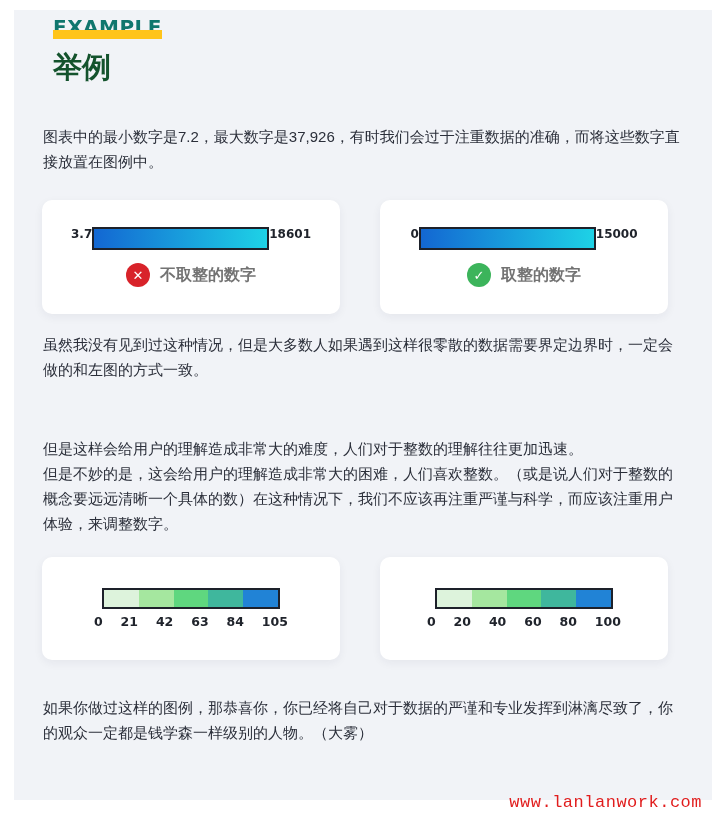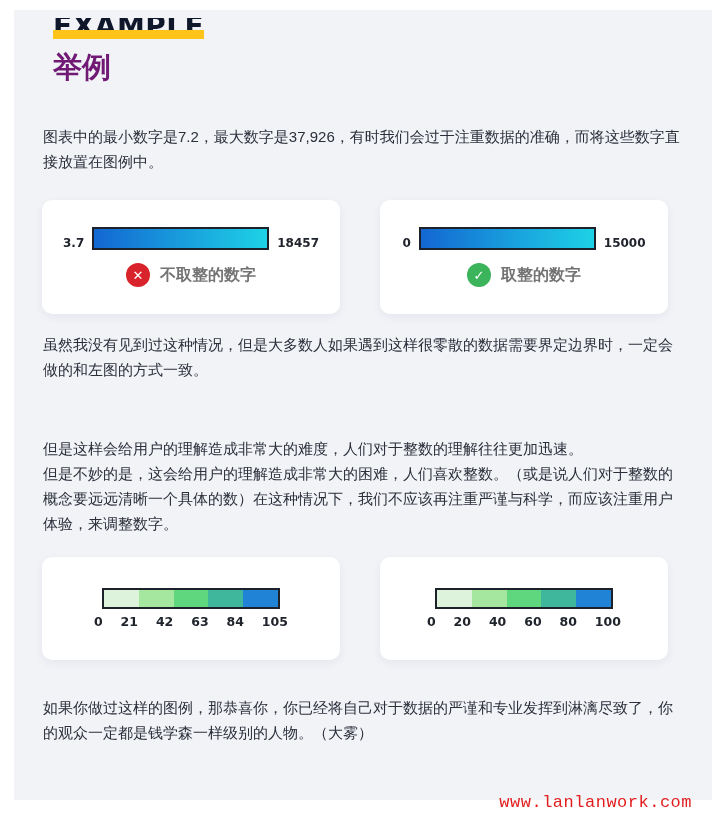--- a/index.html
+++ b/index.html
@@ -21,40 +21,40 @@
   
   .example-clip {
     position:relative;
     height:30px;
     overflow:hidden;
     width:max-content;
     margin-left:11px;
   }
   .example-text {
     display:block;
-    font-size:28px;
+    font-size:20px;
     line-height:34px;
     margin-top:-8px;
     font-weight:800;
     letter-spacing:0.5px;
-    color:#0f172a;
+    color:#0f766e;
     font-family:"DejaVu Sans","Liberation Sans",sans-serif;
   }
   .yellow-strike {
     position:absolute;
     left:-2px; top:12px;
     height:9px;
     width:calc(100% + 6px);
   }
   .zh-title {
     margin-left:11px;
     margin-top:2px;
     font-size:29px;
     font-weight:800;
-    color:#701a75;
+    color:#14532d;
     line-height:34px;
   }
   
   .para {
     width:642px;
     font-size:15px;
     line-height:25px;
     color:#2b2f3a;
     white-space:pre-line;
     margin-left:1px;
@@ -75,21 +75,21 @@
     display:flex;
     flex-direction:column;
     align-items:center;
     justify-content:center;
   }
   .row1 .card { width:298px; height:114px; gap:13px; }
   .row1 .card.right { width:288px; }
   .row2 .card { width:298px; height:103px; }
   .row2 .card.right { width:288px; }
   
-  .bar-row { display:flex; align-items:flex-end; gap:8px; }
+  .bar-row { display:flex; align-items:flex-start; }
   .minmax {
     font-size:12px;
     font-weight:700;
     color:#20242c;
     font-family:"DejaVu Sans","Liberation Sans",sans-serif;
   }
   .gradient-bar {
     width:177px; height:23px;
     border:2px solid #1d212a;
   }
@@ -118,21 +118,21 @@
     width:194px;
     margin-top:5px;
     font-size:12.5px;
     font-weight:700;
     color:#20242c;
     font-family:"DejaVu Sans","Liberation Sans",sans-serif;
   }
   
   .watermark {
     position:absolute;
-    right:20px; bottom:1px;
+    right:10px; bottom:1px;
     font-size:17px;
     color:#e11d1d;
     font-family:"Liberation Mono","DejaVu Sans Mono",monospace;
     letter-spacing:0.5px;
   }
 </style>
 </head>
 <body>
 
 <div class="panel">
@@ -144,21 +144,21 @@
   <h1 class="zh-title">举例</h1>
 
   <p class="para p1">图表中的最小数字是7.2，最大数字是37,926，有时我们会过于注重数据的准确，而将这些数字直接放置在图例中。</p>
 
   <div class="card-row row1">
 
     <div class="card left">
       <div class="bar-row">
         <span class="minmax">3.7</span>
         <div class="gradient-bar" style="background: linear-gradient(90deg, rgb(19, 103, 210), rgb(30, 210, 230));"></div>
-        <span class="minmax">18457</span>
+        <span class="minmax">18601</span>
       </div>
       <div class="caption-row">
         <span class="status-icon" style="background-color: rgb(216, 35, 42);">✕</span>
         <span class="caption">不取整的数字</span>
       </div>
     </div>
 
     <div class="card right">
       <div class="bar-row">
         <span class="minmax">0</span>

